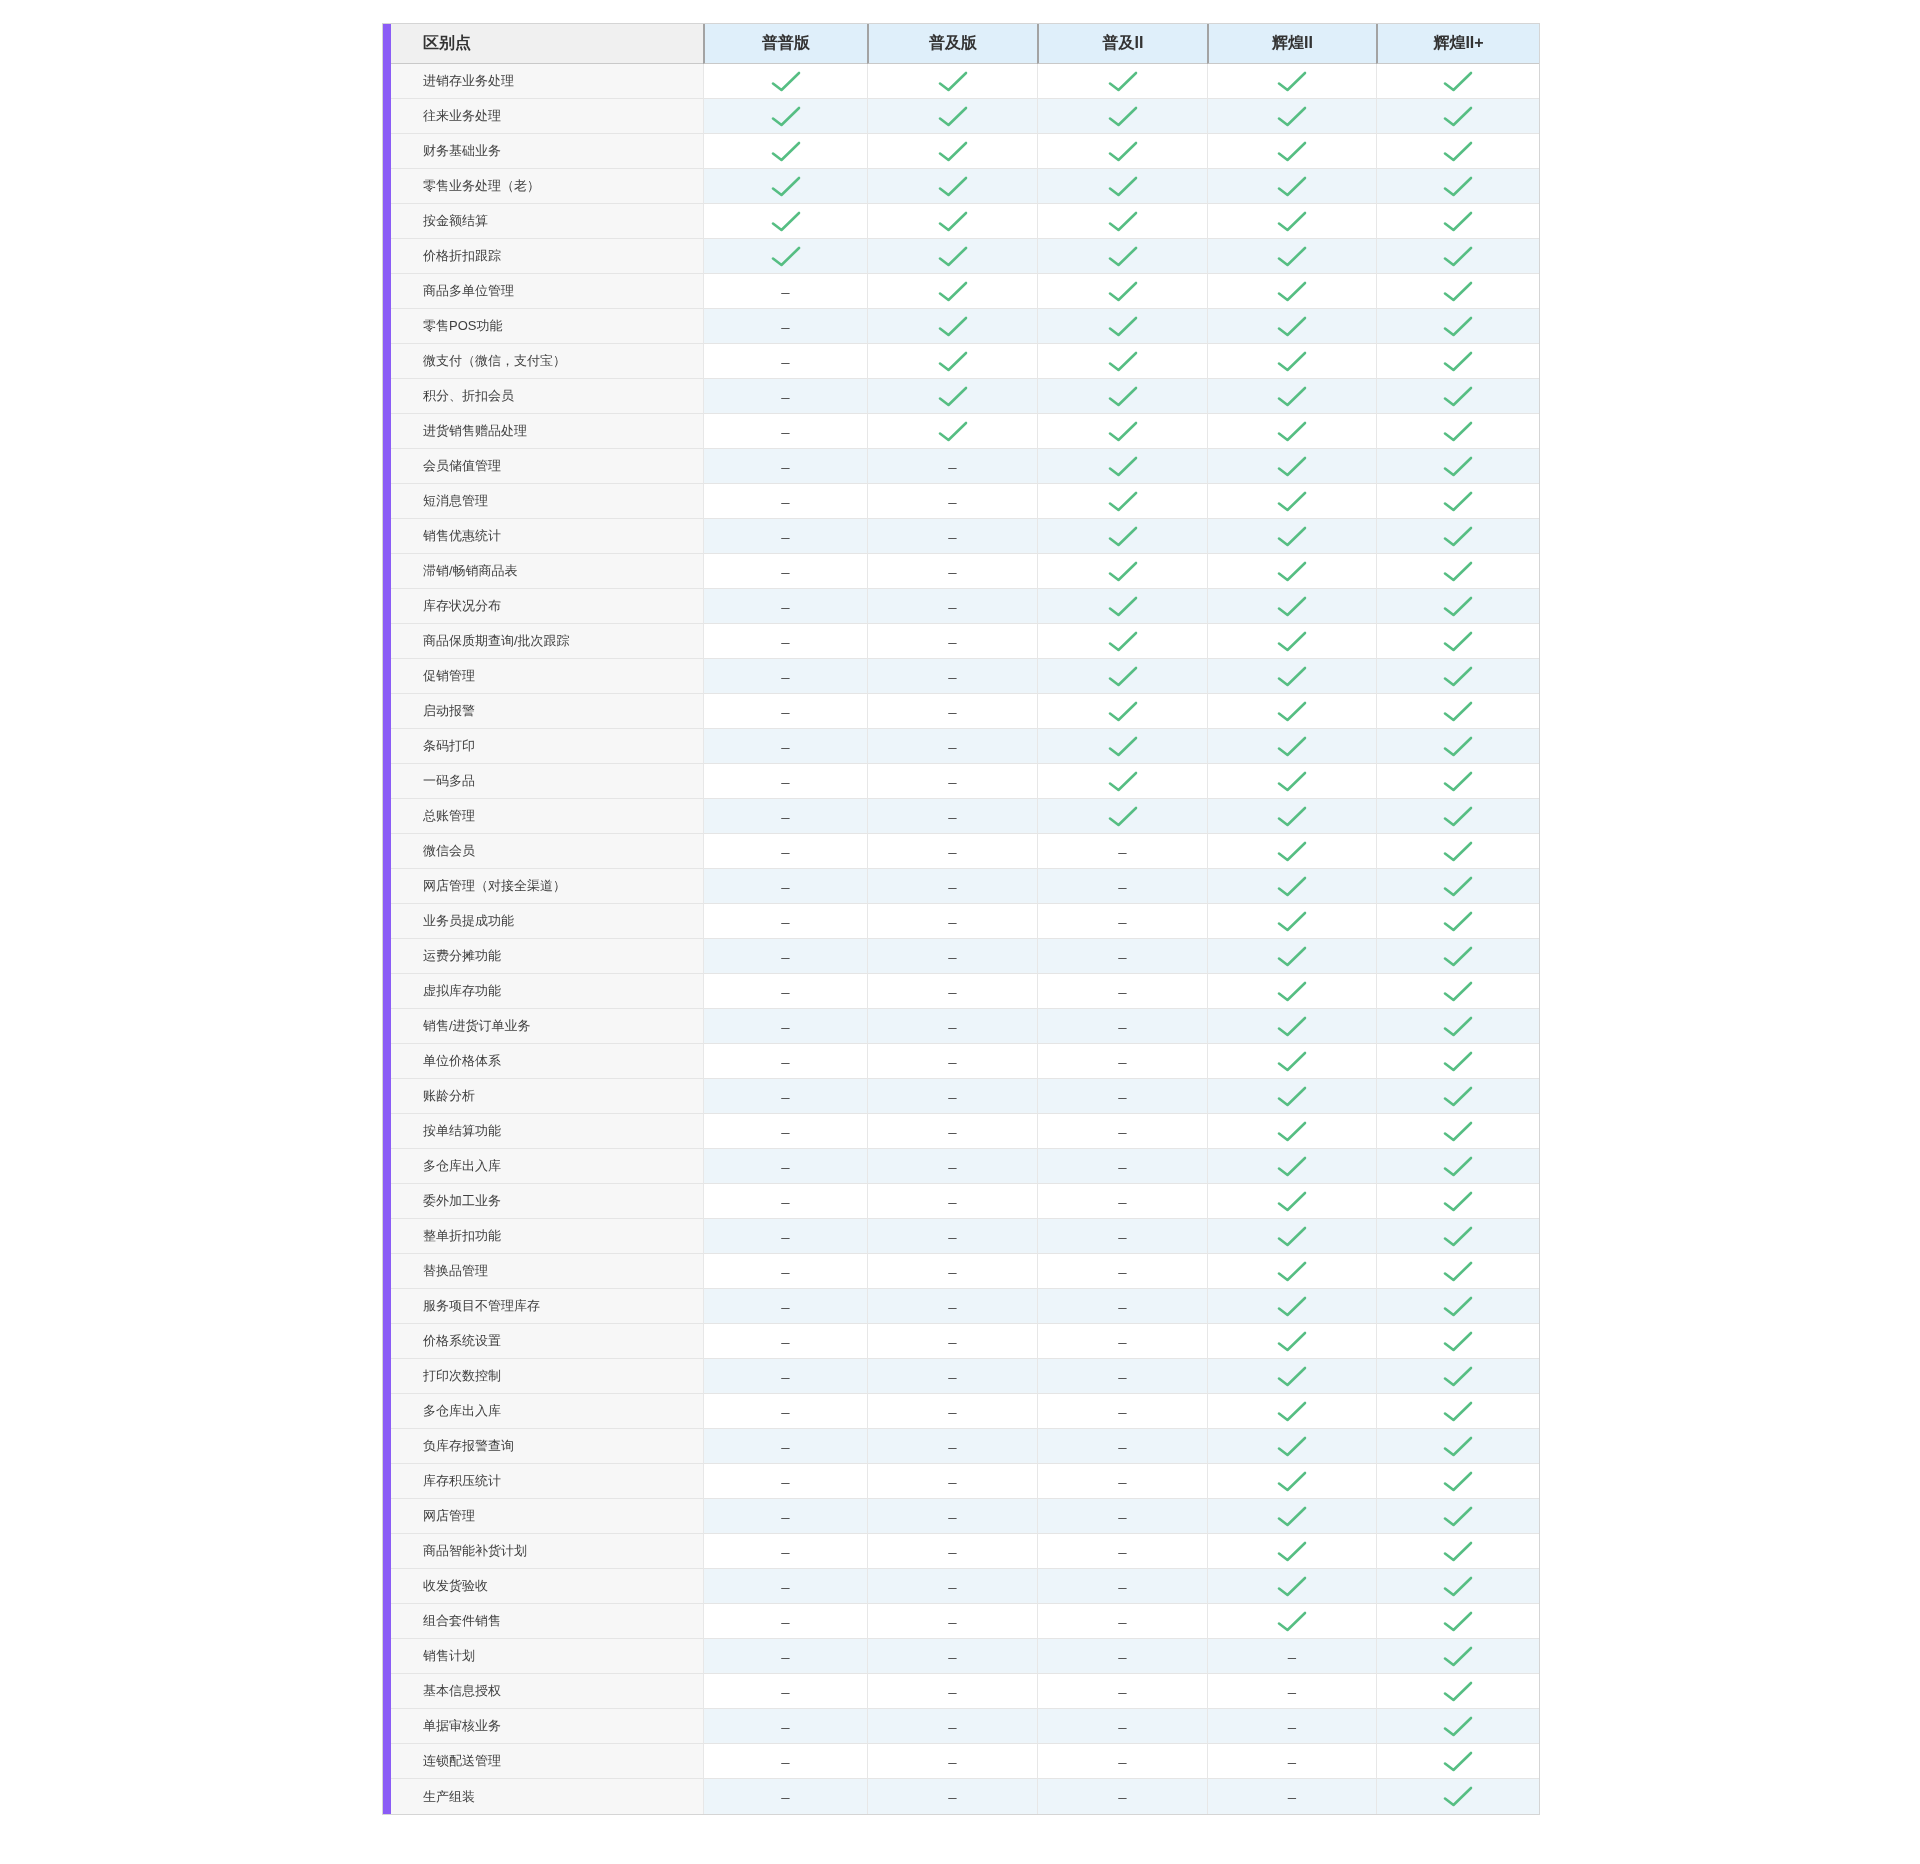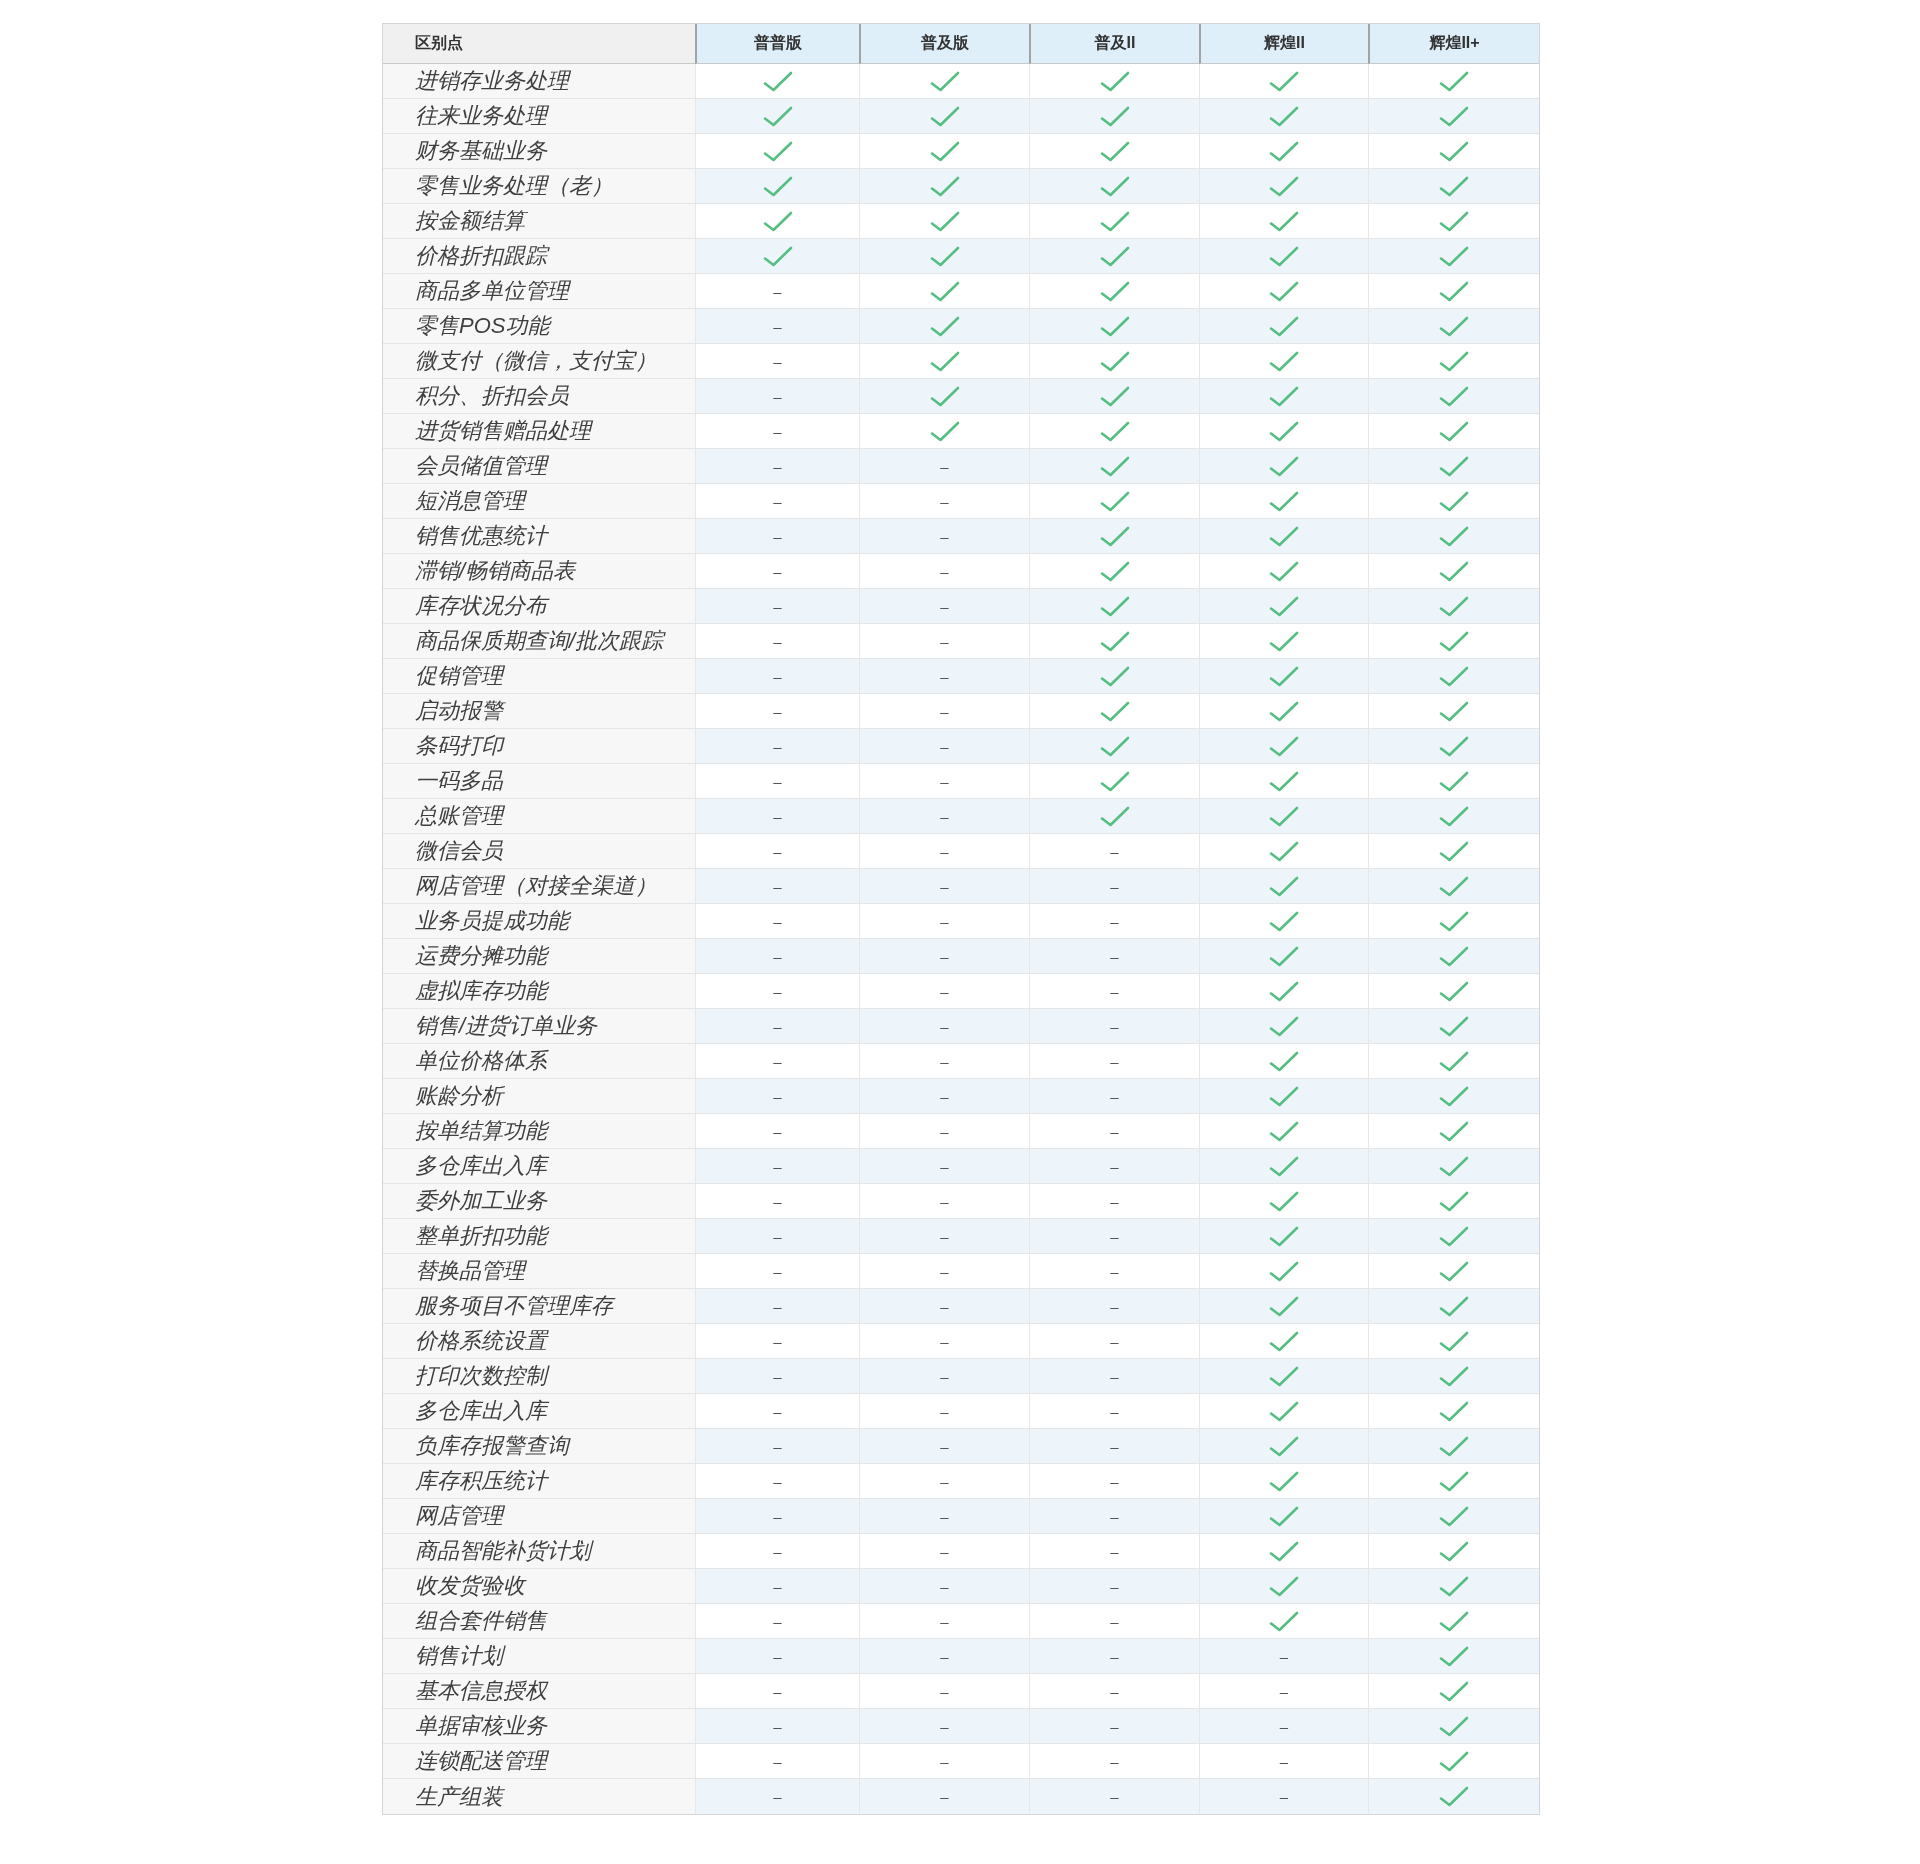--- a/index.html
+++ b/index.html
@@ -14,20 +14,21 @@
     position: relative;
   }
   .comparison-table {
     position: absolute;
     left: 382px;
     top: 23px;
     width: 1158px;
     border: 1px solid #d5d5d5;
     box-sizing: border-box;
     background: #8b5cf6;
+    padding-left: 8px;
   }
   .t-row {
     display: grid;
     grid-template-columns: 312px 164px 170px 170px 169px 1fr;
   }
   .cell {
     box-sizing: border-box;
     display: flex;
     align-items: center;
     justify-content: center;
@@ -53,24 +54,23 @@
   .t-row.data .cell {
     height: 35px;
     background: #ffffff;
     border-left: 1px solid #e7e7e7;
     border-bottom: 1px solid #e5e5e5;
   }
   .t-row.data .label-cell {
     background: #f7f7f7;
     justify-content: flex-start;
     padding-left: 32px;
-    font-size: 22px;
+    font-size: 13px;
     color: #3f3f3f;
     border-left: none;
-    font-style: italic;
   }
   .t-row.data.alt .cell.value-cell {
     background: #edf5fa;
   }
   .t-row.data:last-child .cell {
     border-bottom: none;
     text-align: right;
   }
   .check {
     display: inline-flex;

